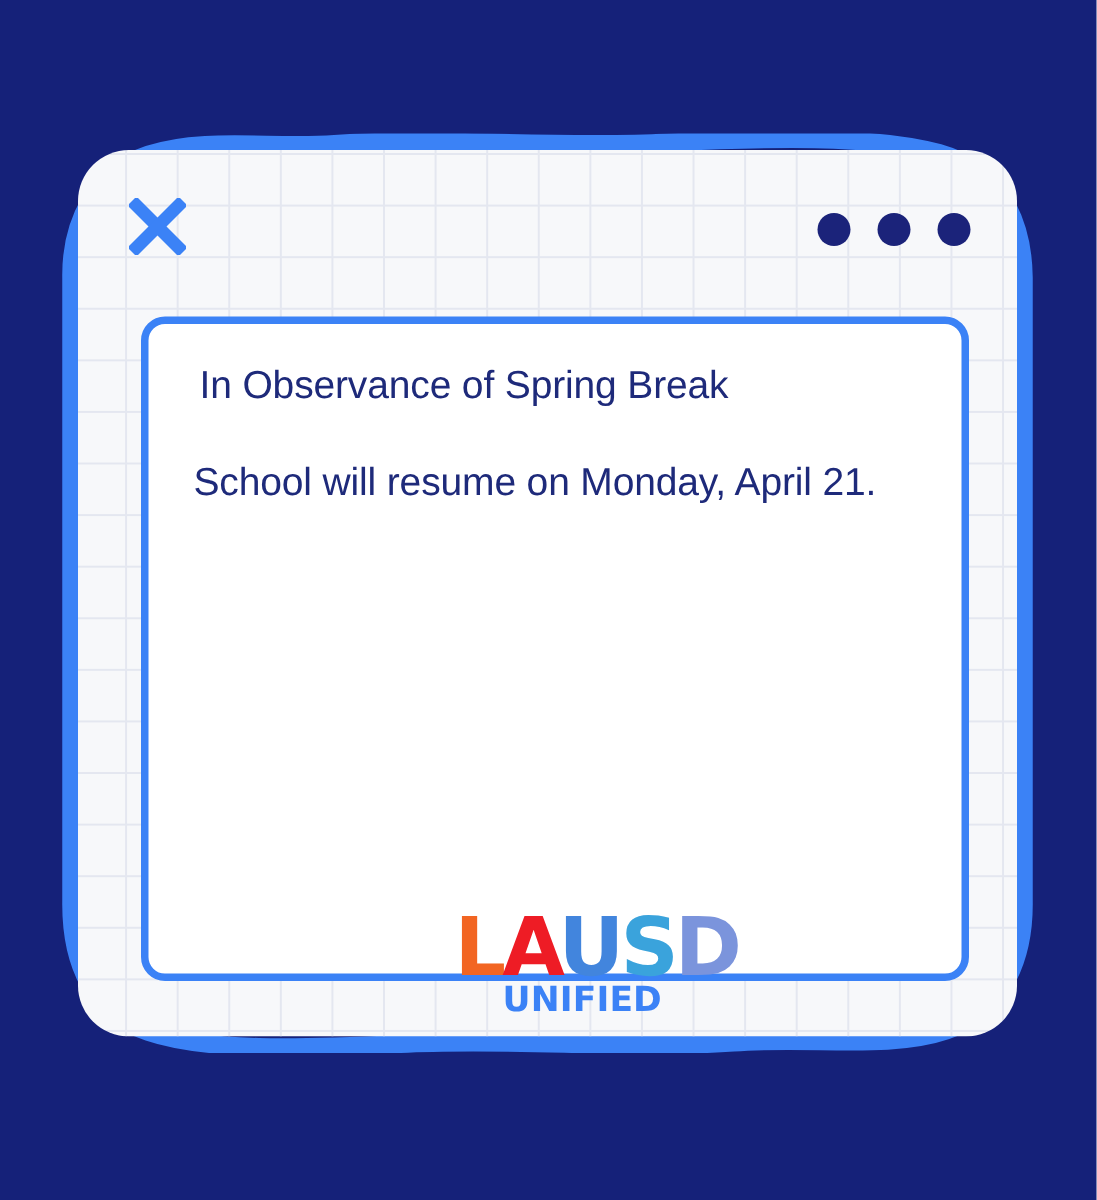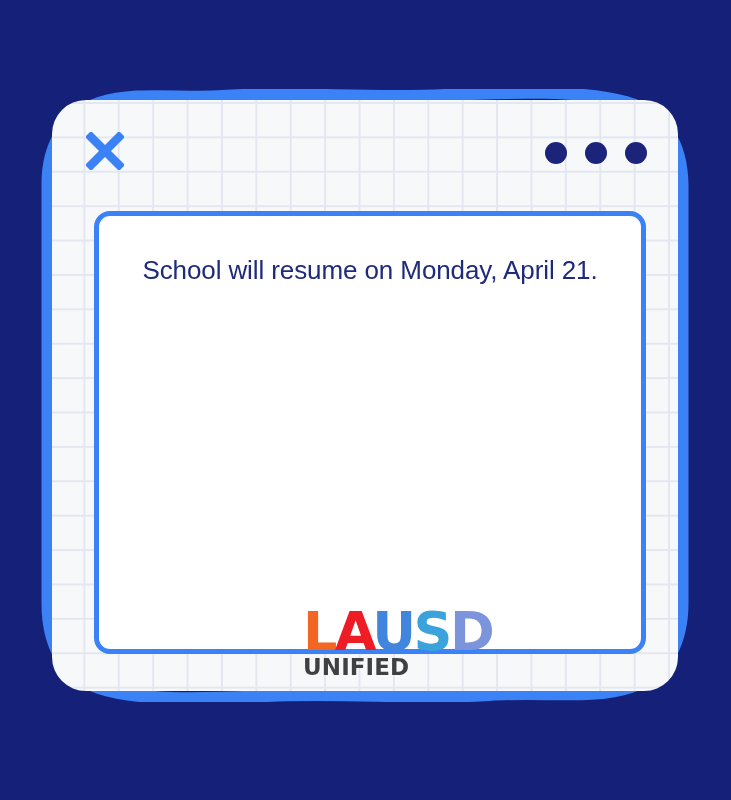--- a/index.html
+++ b/index.html
@@ -129,22 +129,21 @@
     line-height: 1.27;
     letter-spacing: -0.2px;
     margin-top: 26px;
   }
 
   #resume-text {
     font-size: 26px;
     font-weight: normal;
     line-height: 1.3;
     letter-spacing: -0.1px;
-    margin-top: 20px;
-    text-align: center;
+    margin-top: 30px;
   }
 
   
   #lausd-logo {
     position: absolute;
     left: 204px;
     top: 349px;
     width: 200px;
     height: 74px;
   }
@@ -203,28 +202,29 @@
         <div class="win-dot"></div>
         <div class="win-dot"></div>
         <div class="win-dot"></div>
       </div>
 
     </div>
 
     <div id="notice-card">
 
       <div id="headline-block">
+        <p class="notice-text" id="subline">In Observance of Spring Break</p>
       </div>
 
 
       <p class="notice-text" id="resume-text">School will resume on Monday, April 21.</p>
 
       <div id="lausd-logo">
         <div id="logo-wordmark">
           <span style="color: rgb(242, 101, 34);">L</span><span style="color: rgb(238, 28, 37);">A</span><span style="color: rgb(66, 133, 221);">U</span><span style="color: rgb(58, 163, 220);">S</span><span style="color: rgb(123, 148, 220);">D</span>
         </div>
-        <div id="logo-unified" style="color: #404040;">UNIFIED</div>
+        <div id="logo-unified" style="color: #3b82f6; margin-left: 32px;">UNIFIED</div>
       </div>
 
     </div>
 
   </div>
 </div>
 
 </body></html>

